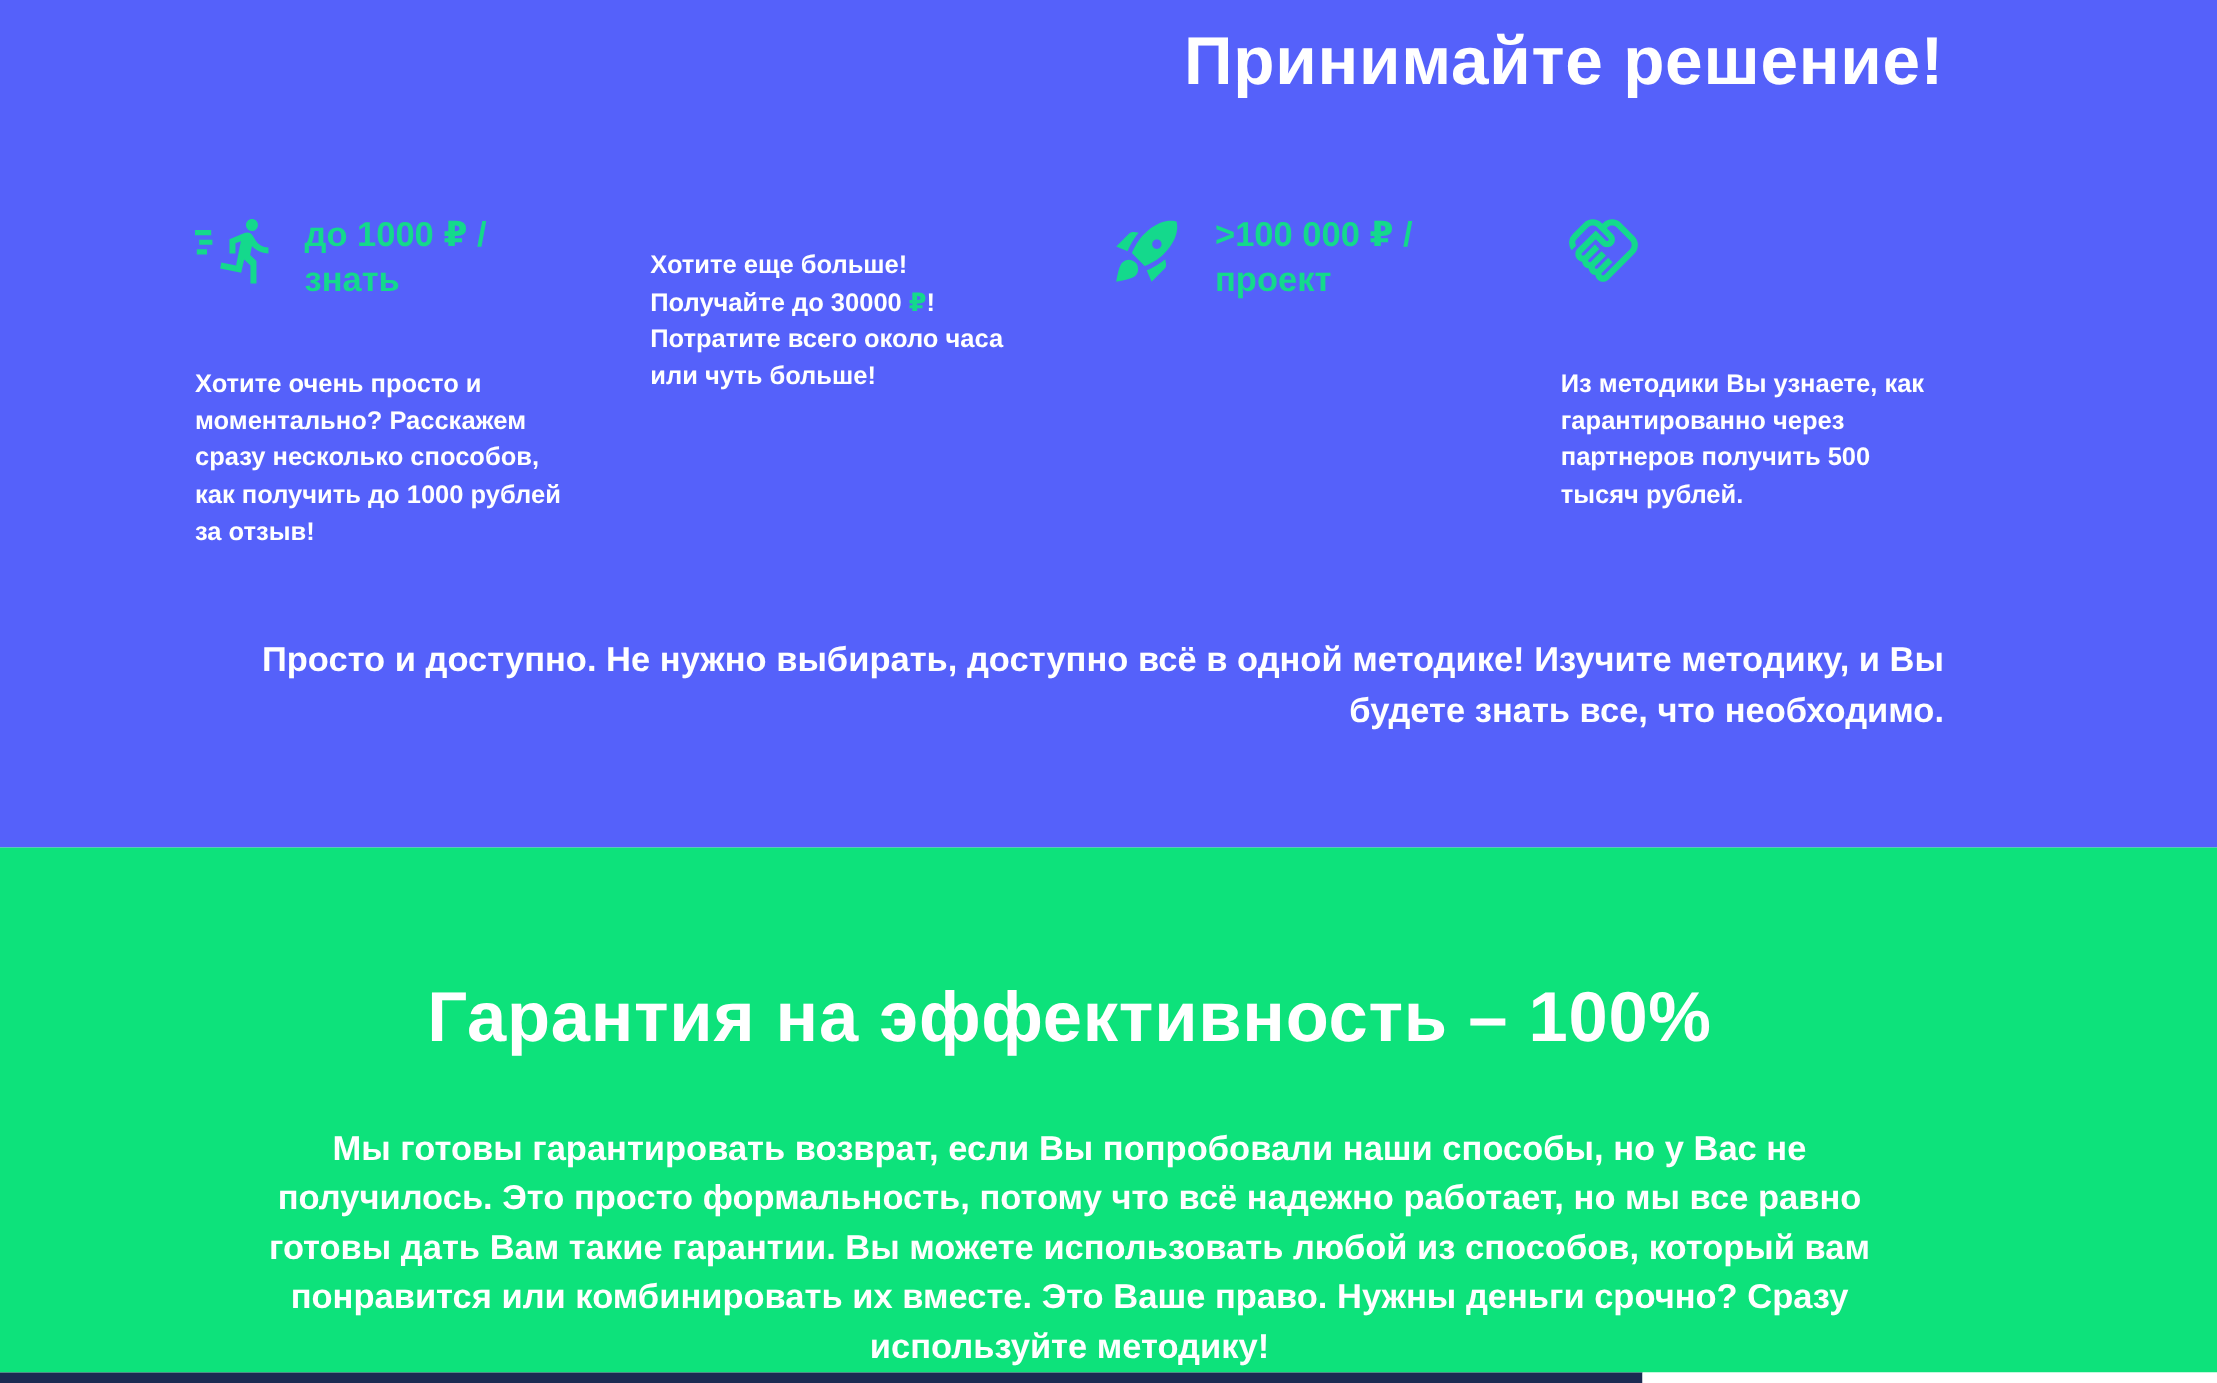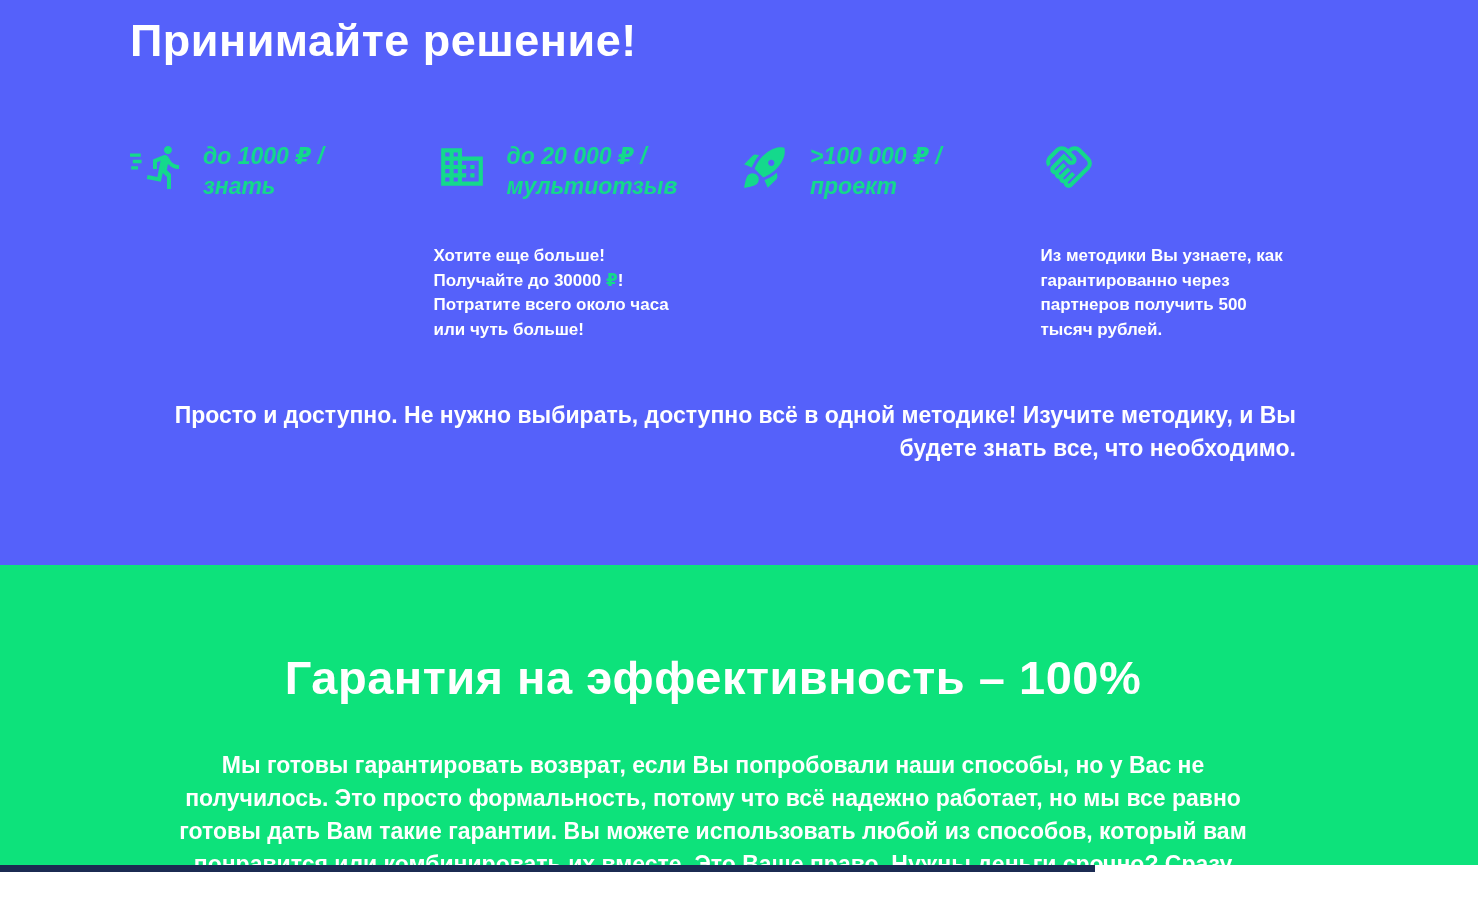--- a/index.html
+++ b/index.html
@@ -18,35 +18,34 @@
   }
   .inner {
     margin-left: 130px;
     width: 1166px;
   }
   .hero-title {
     padding-top: 14px;
     font-size: 45px;
     line-height: 1.2;
     color: #ffffff;
-    text-align: left;
+    text-align: right;
     letter-spacing: 0.5px;
     margin-bottom: 74px;
   }
   .cards {
     display: grid;
     grid-template-columns: repeat(4, 1fr);
     column-gap: 48px;
   }
   .card-head {
     display: flex;
     align-items: flex-start;
     gap: 17px;
     min-height: 79px;
-    font-style: italic;
   }
   .card-icon {
     flex: none;
     width: 56px;
     height: 50px;
     color: #14d98c;
   }
   .card-icon svg { width: 100%; height: 100%; fill: currentColor; }
   .card-heading {
     font-size: 23px;
@@ -64,21 +63,21 @@
   .ruble-green { color: #14d98c; }
   .hero-summary {
     margin-top: 56px;
     font-size: 23px;
     line-height: 1.45;
     color: #ffffff;
     text-align: right;
   }
   
   .guarantee {
-    height: 300px;
+    height: 350px;
     background: #0de27b;
     overflow: hidden;
   }
   .guarantee-title {
     padding-top: 86px;
     font-size: 47px;
     line-height: 1.15;
     color: #ffffff;
     text-align: center;
     letter-spacing: 0.5px;
@@ -113,34 +112,24 @@
               <g transform="translate(5.5,0)">
                 <path d="M13.49 5.48c1.1 0 2-.9 2-2s-.9-2-2-2-2 .9-2 2 .9 2 2 2zm-3.6 13.9l1-4.4 2.1 2v6h2v-7.5l-2.1-2 .6-3c1.3 1.5 3.3 2.5 5.5 2.5v-2c-1.9 0-3.5-1-4.3-2.4l-1-1.6c-.4-.6-1-1-1.7-1-.3 0-.5.1-.8.1l-5.2 2.2v4.7h2v-3.4l1.8-.7-1.6 8.1-4.9-1-.4 2 7 1.4z"></path>
               </g>
             </svg>
           </span>
           <div class="card-heading">
             <span>до 1000 ₽ /</span>
             <span>знать</span>
           </div>
         </div>
+        <p class="card-body">Хотите очень просто и моментально? Расскажем сразу несколько способов, как получить до 1000 рублей за отзыв!</p>
       </div>
 
       <div class="card">
-        <div class="card-head">
-          <span class="card-icon">
-            <svg viewBox="0 0 24 24">
-              <path d="M12 7V3H2v18h20V7H12zM6 19H4v-2h2v2zm0-4H4v-2h2v2zm0-4H4V9h2v2zm0-4H4V5h2v2zm4 12H8v-2h2v2zm0-4H8v-2h2v2zm0-4H8V9h2v2zm0-4H8V5h2v2zm10 12h-8v-2h2v-2h-2v-2h2v-2h-2V9h8v10zm-2-8h-2v2h2v-2zm0 4h-2v2h2v-2z"></path>
-            </svg>
-          </span>
-          <div class="card-heading">
-            <span>до 20 000 ₽ /</span>
-            <span>мультиотзыв</span>
-          </div>
-        </div>
         <p class="card-body"><span>Хотите еще больше! Получайте до 30000 </span><span class="ruble-green">₽</span><span>! Потратите всего около часа или чуть больше!</span></p>
       </div>
 
       <div class="card">
         <div class="card-head">
           <span class="card-icon">
             <svg viewBox="0 0 24 24">
               <path d="M9.19 6.35c-2.04 2.29-3.44 5.58-3.57 5.89L2 10.69l4.05-4.05c.47-.47 1.15-.68 1.81-.55l1.33.26zM11.17 17s3.74-1.55 5.89-3.7c5.4-5.4 4.5-9.62 4.21-10.57-.95-.3-5.17-1.19-10.57 4.21C8.55 9.09 7 12.83 7 12.83L11.17 17zm6.48-2.19c-2.29 2.04-5.58 3.44-5.89 3.57L13.31 22l4.05-4.05c.47-.47.68-1.15.55-1.81l-.26-1.33zM9 18c0 .83-.34 1.58-.88 2.12C6.94 21.3 2 22 2 22s.7-4.94 1.88-6.12A2.996 2.996 0 0 1 9 18zm4.5-8c0-.83.67-1.5 1.5-1.5s1.5.67 1.5 1.5-.67 1.5-1.5 1.5-1.5-.67-1.5-1.5z"></path>
             </svg>
           </span>

